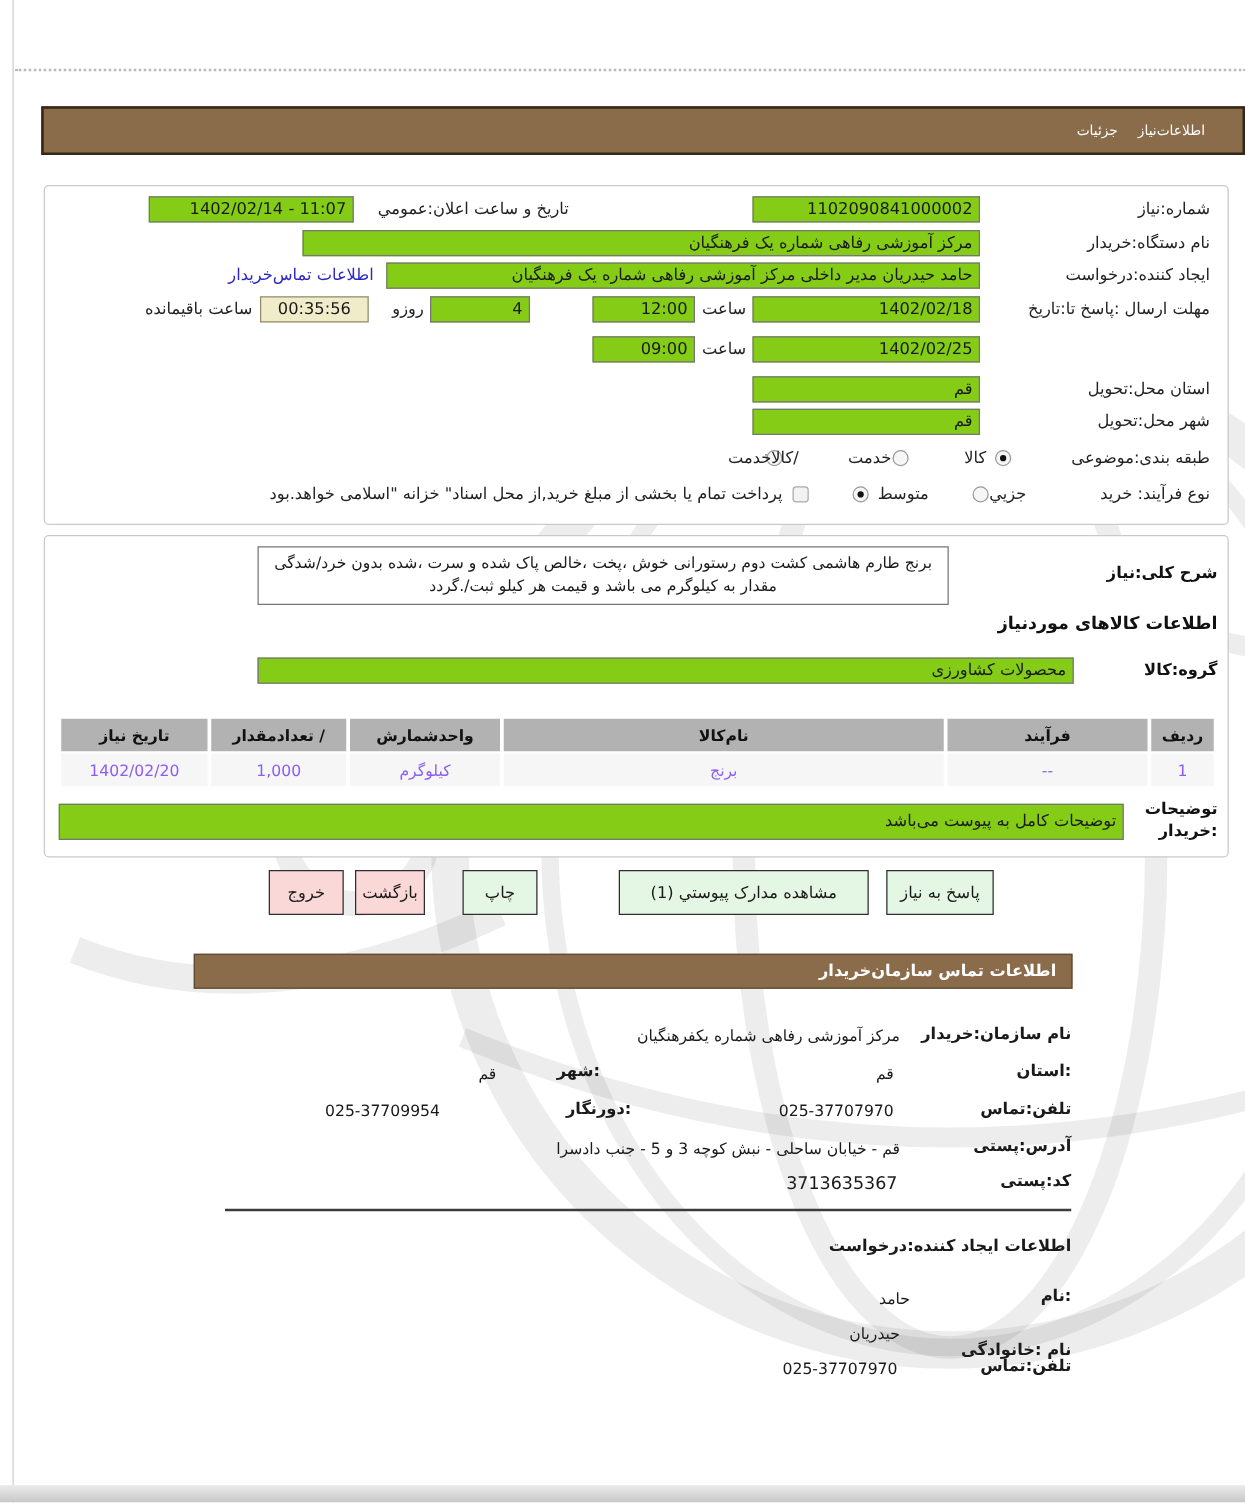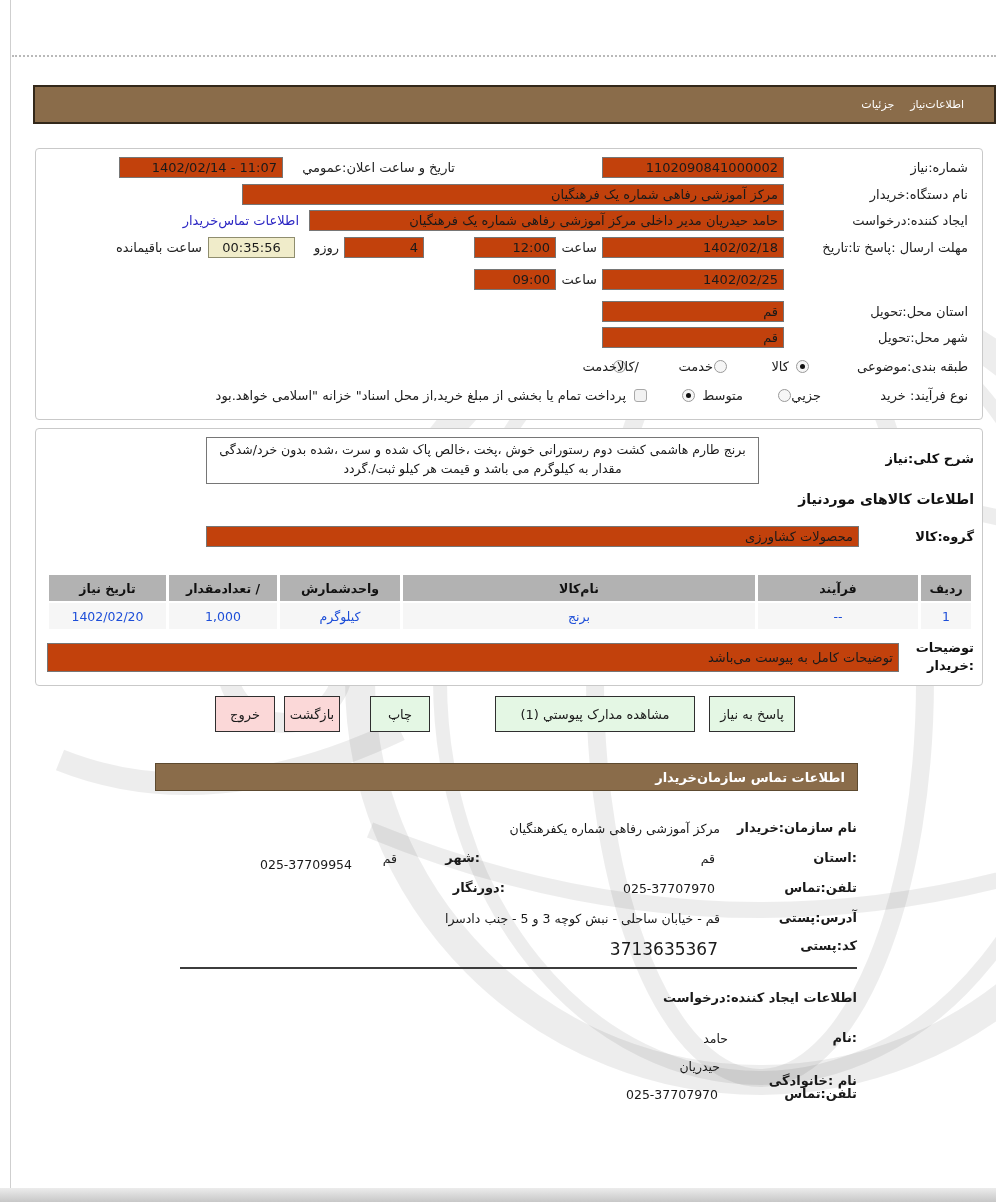--- a/index.html
+++ b/index.html
@@ -17,42 +17,42 @@
     background:#8a6c4a; border:2px solid #33281a; display:flex; flex-direction:row;
     align-items:center; padding-right:30px; gap:16px; color:#ffffff; }
   .tab { cursor:pointer; font-size:11px; }
 
   .panel { background:#fff; border:1px solid #c9c9c9; border-radius:4px; }
   .panel1 { left:35px; top:148px; width:948px; height:272px; }
   .panel2 { left:35px; top:428px; width:948px; height:258px; }
 
   .lbl { font-size:13px; color:#222; white-space:nowrap; }
   .blbl { font-weight:bold; font-size:13px; color:#111; }
-  .ibox { border:1px solid #767676; background:#c2410c; height:21px; line-height:19px;
+  .ibox { border:1px solid #767676; background:#84cc16; height:21px; line-height:19px;
     padding:0 5px; font-size:13px; overflow:hidden; white-space:nowrap; }
   .num { direction:ltr; text-align:right; }
   .txt { text-align:right; }
   .countdown { background:#f0ecca; border:1px solid #8f8d6e; text-align:center; direction:ltr; }
   .link { color:#2b26c3; cursor:pointer; white-space:nowrap; }
 
   .radio { width:13px; height:13px; border-radius:50%; border:1px solid #9a9a9a;
     background:#f6f6f6; display:inline-block; position:relative; cursor:pointer; }
   .radio.sel::after { content:""; position:absolute; left:3px; top:3px; width:5px; height:5px;
     border-radius:50%; background:#111; }
   .chk { width:13px; height:13px; border:1px solid #a9a9a9; border-radius:3px;
     background:#f2f2f2; display:inline-block; cursor:pointer; }
 
   .descbox { border:1px solid #767676; background:#fff; font-size:12.5px;
     text-align:center; line-height:1.55; padding:2px 8px; }
 
   table.items { border-collapse:separate; border-spacing:3px 2px; table-layout:fixed;
     width:913px; font-size:12.5px; }
   table.items th { background:#b2b2b2; font-weight:bold; height:26px; text-align:center;
     font-size:12.5px; color:#111; }
-  table.items td { background:#f6f6f6; height:26px; text-align:center; color:#1d4ed8; }
+  table.items td { background:#f6f6f6; height:26px; text-align:center; color:#8b5cf6; }
 
   .btn { position:absolute; height:36px; border:1px solid #2f2f2f; font-size:13px;
     display:flex; align-items:center; justify-content:center; cursor:pointer; white-space:nowrap; }
   .btn.green { background:#e4f7e4; }
   .btn.pink  { background:#fbd8d8; }
 
   .bar2 { left:155px; top:763px; width:703px; height:28px; background:#8a6c4a;
     border:1px solid #5d4a30; color:#fff; display:flex; align-items:center;
     padding-right:12px; font-weight:bold; font-size:13px; }
 
@@ -211,27 +211,27 @@
     <span class="abs cval" style="right:276px; top:821px; font-size:12.5px;">مرکز آموزشی رفاهی شماره یکفرهنگیان</span>
 
     <span class="abs clabel" style="right:139px; top:850px;">:استان</span>
     <span class="abs cval" style="right:281px; top:851px; font-size:12.5px;">قم</span>
     <span class="abs clabel" style="right:516px; top:850px;">:شهر</span>
     <span class="abs cval" style="right:599px; top:851px; font-size:12.5px;">قم</span>
 
     <span class="abs clabel" style="right:139px; top:880px;">تلفن:تماس</span>
     <span class="abs cval ltr" style="right:281px; top:881px; font-size:12.5px;">025-37707970</span>
     <span class="abs clabel" style="right:491px; top:880px;">:دورنگار</span>
-    <span class="abs cval ltr" style="right:644px; top:857px; font-size:12.5px;">025-37709954</span>
+    <span class="abs cval ltr" style="right:644px; top:881px; font-size:12.5px;">025-37709954</span>
 
     <span class="abs clabel" style="right:139px; top:910px;">آدرس:پستی</span>
     <span class="abs cval" style="right:276px; top:911px; font-size:12.5px;">قم - خیابان ساحلی - نبش کوچه 3 و 5 - جنب دادسرا</span>
 
     <span class="abs clabel" style="right:139px; top:938px;">کد:پستی</span>
-    <span class="abs cval ltr" style="right:278px; top:939px; font-size:17px;">3713635367</span>
+    <span class="abs cval ltr" style="right:278px; top:939px; font-size:14px;">3713635367</span>
 
     <div class="abs divider"></div>
 
     <span class="abs clabel" style="right:139px; top:990px;">اطلاعات ایجاد کننده:درخواست</span>
 
     <span class="abs clabel" style="right:139px; top:1030px;">:نام</span>
     <span class="abs cval" style="right:268px; top:1031px; font-size:12.5px;">حامد</span>
 
     <span class="abs clabel" style="right:139px; top:1058px;margin-top:15px;">نام :خانوادگی</span>
     <span class="abs cval" style="right:276px; top:1059px; font-size:12.5px;">حیدریان</span>

